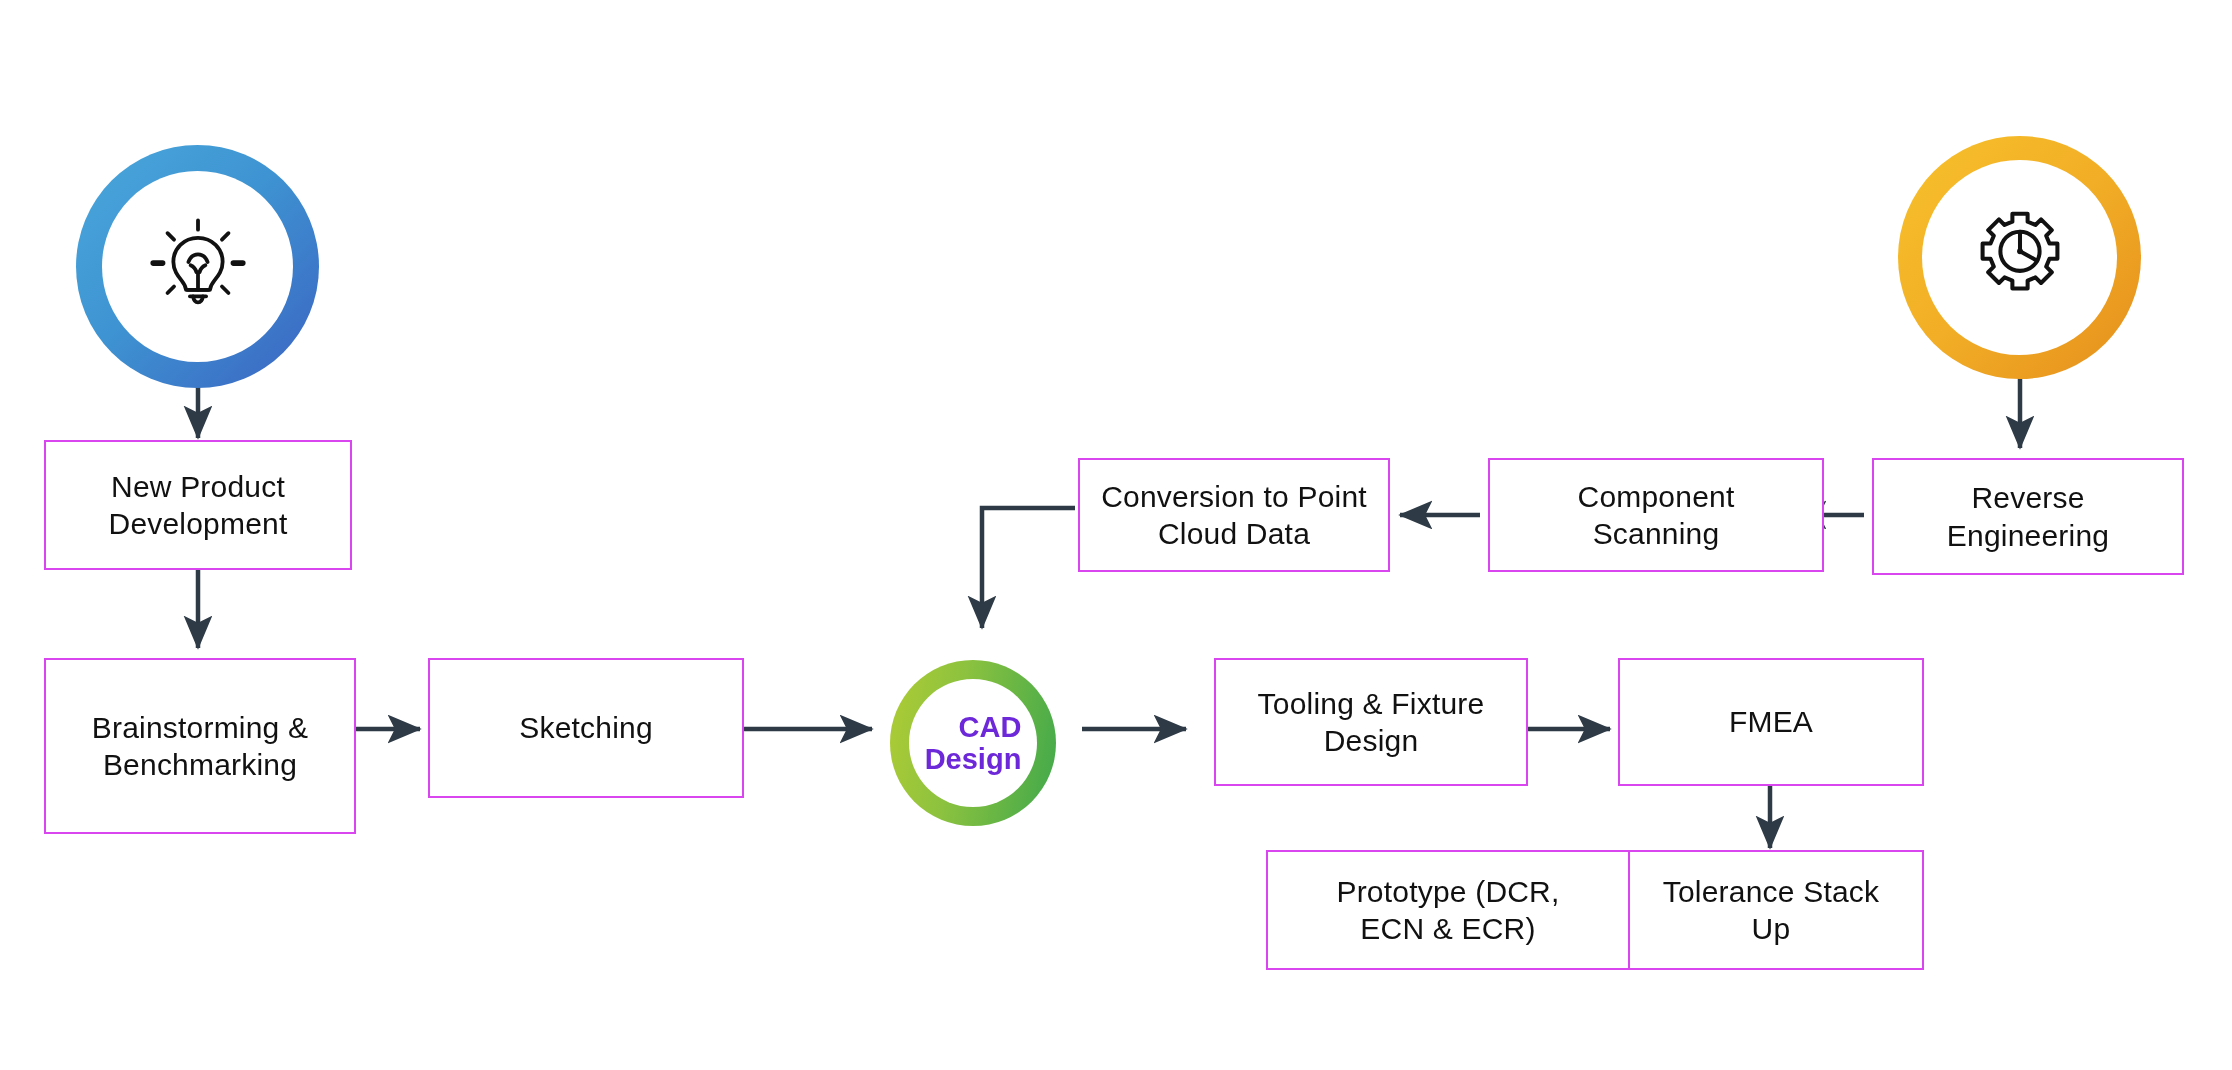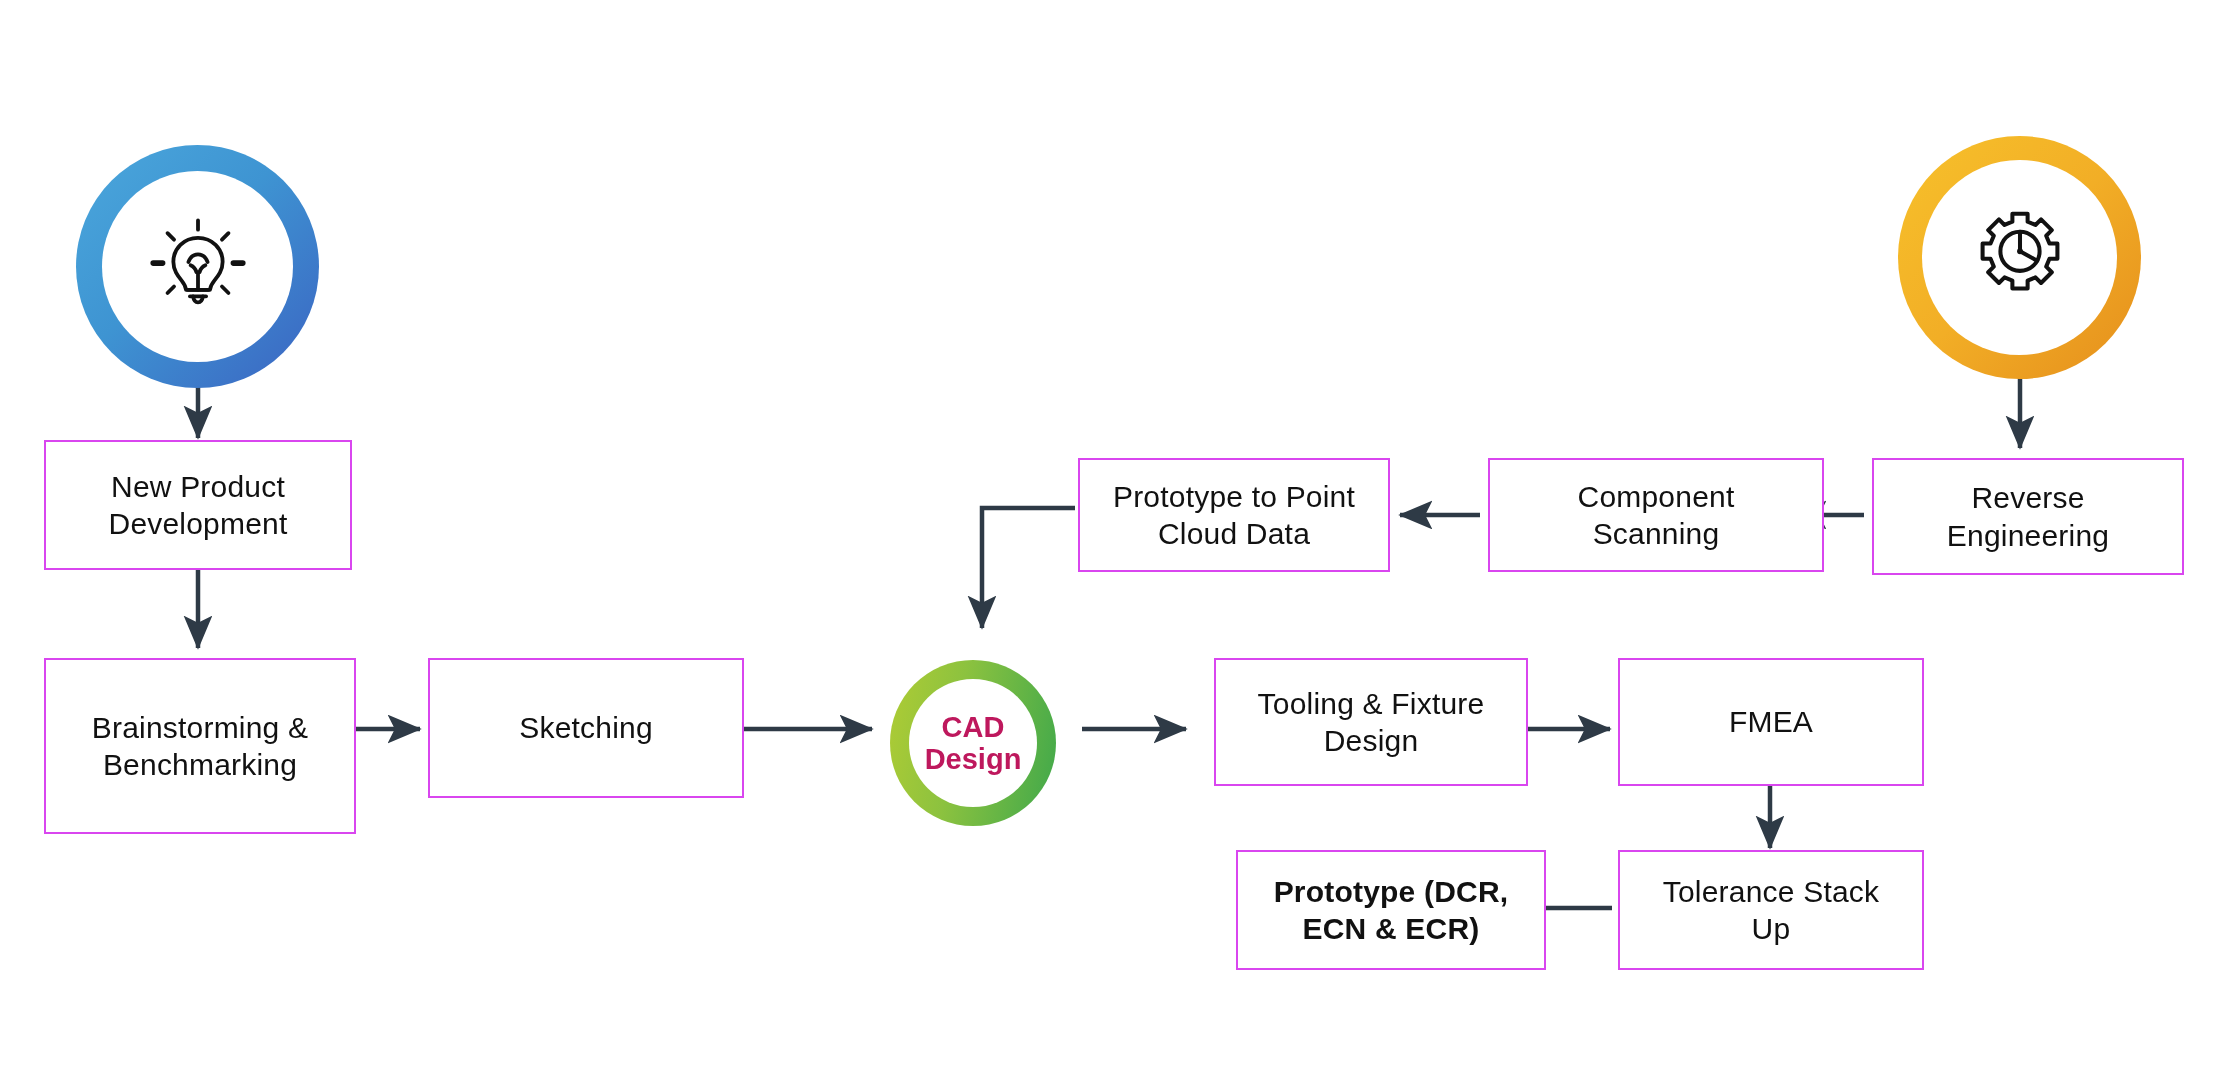--- a/index.html
+++ b/index.html
@@ -55,23 +55,24 @@
     background: #ffffff;
     display: flex;
     align-items: center;
     justify-content: center;
     text-align: center;
   }
   .ring-label {
     font-family: "Liberation Sans", sans-serif;
     font-weight: bold;
     font-size: 29px;
-    color: #be185d;
+    color: #6d28d9;
     line-height: 1.12;
     white-space: pre-line;
+    text-align: right;
   }
   .icon-svg {
     display: block;
   }
 </style>
 </head>
 <body>
 
 <div id="canvas">
 
@@ -182,33 +183,33 @@
   </div>
 
   <div class="node-box" style="left:44px; top:440px; width:308px; height:130px;">New Product
 Development</div>
 
   <div class="node-box" style="left:44px; top:658px; width:312px; height:176px;">Brainstorming &amp;
 Benchmarking</div>
 
   <div class="node-box" style="left:428px; top:658px; width:316px; height:140px;">Sketching</div>
 
-  <div class="node-box" style="left:1078px; top:458px; width:312px; height:114px;">Prototype to Point
+  <div class="node-box" style="left:1078px; top:458px; width:312px; height:114px;">Conversion to Point
 Cloud Data</div>
 
   <div class="node-box" style="left:1488px; top:458px; width:336px; height:114px;">Component
 Scanning</div>
 
   <div class="node-box" style="left:1872px; top:458px; width:312px; height:117px;">Reverse
 Engineering</div>
 
   <div class="node-box" style="left:1194px; top:658px; width:314px; height:128px;margin-left:20px;">Tooling &amp; Fixture
 Design</div>
 
   <div class="node-box" style="left:1618px; top:658px; width:306px; height:128px;">FMEA</div>
 
   <div class="node-box" style="left:1618px; top:850px; width:306px; height:120px;">Tolerance Stack
 Up</div>
 
-  <div class="node-box" style="left:1236px; top:850px; width:310px; height:120px;font-weight:bold;">Prototype (DCR,
+  <div class="node-box" style="left:1266px; top:850px; width:364px; height:120px;">Prototype (DCR,
 ECN &amp; ECR)</div>
 
 </div>
 
 </body></html>

